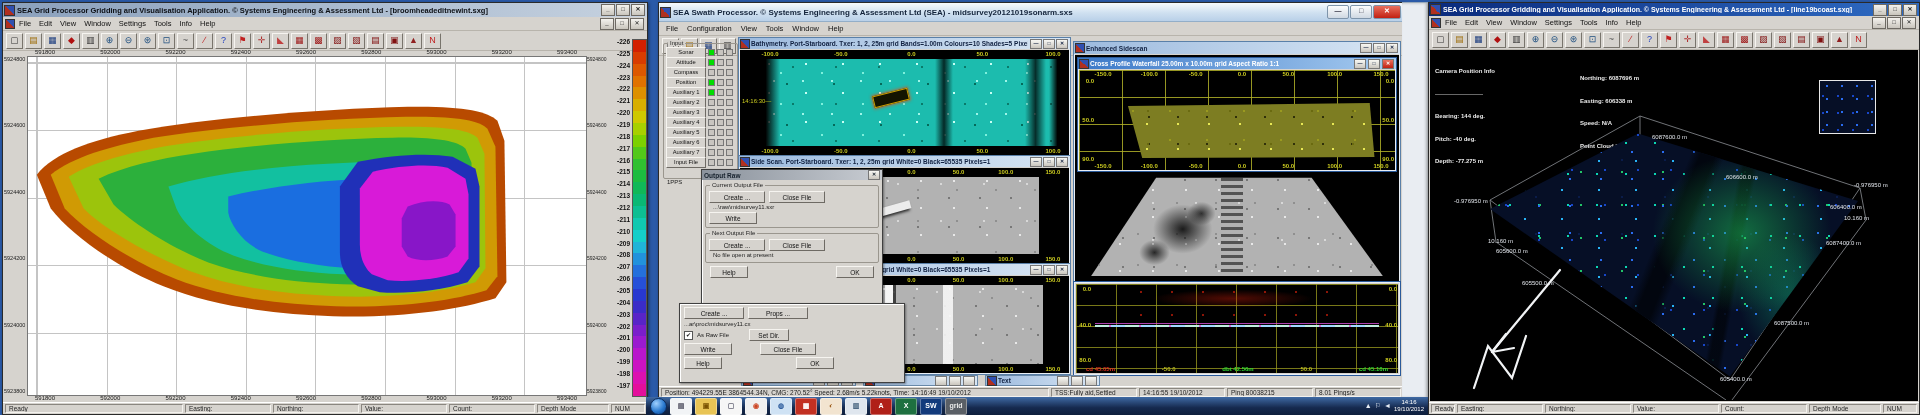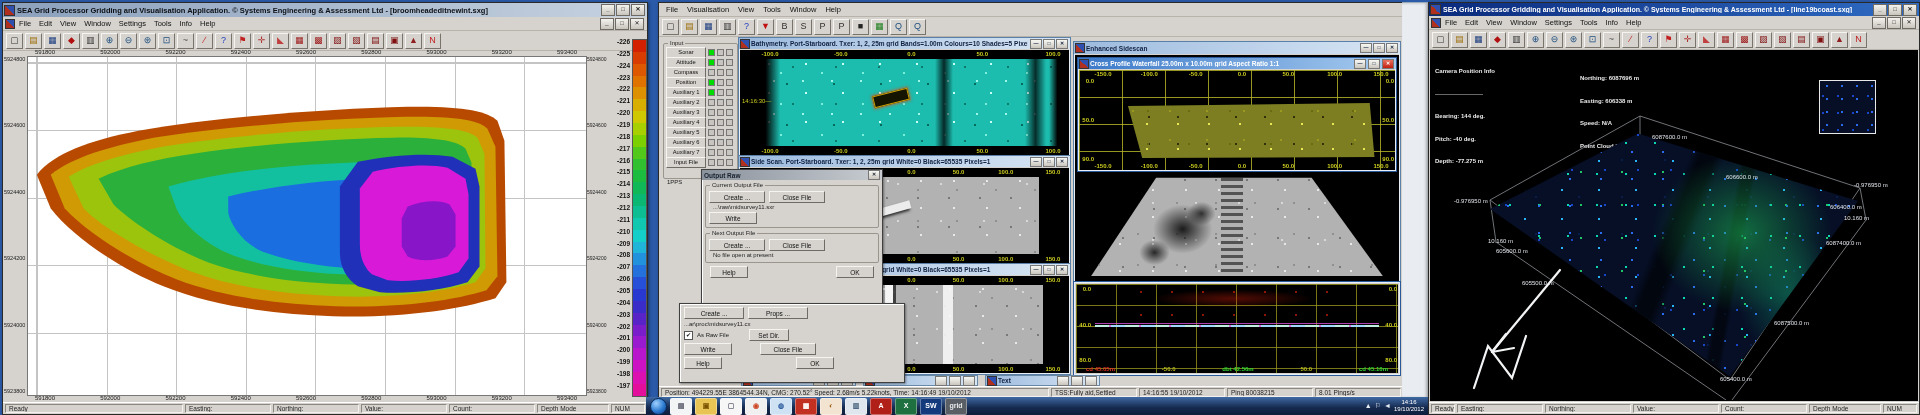--- a/index.html
+++ b/index.html
@@ -260,23 +260,32 @@
         <span class="sc">Easting:</span>
         <span class="sc">Northing:</span>
         <span class="sc">Value:</span>
         <span class="sc">Count:</span>
         <span class="sc">Depth Mode</span>
         <span class="sc">NUM</span>
       </div>
   </div>
 
   <div class="win" style="left:658px;top:2px;width:744px;height:395px">
+    <div class="tbar aero">
+      <span class="appico"></span>
+      <span class="ttxt">SEA Swath Processor.  © Systems Engineering &amp; Assessment Ltd (SEA) - midsurvey20121019sonarm.sxs</span>
+      <span class="wbtns">
+          <span class="awb">—</span>
+          <span class="awb">□</span>
+          <span class="awb">✕</span>
+        </span>
+    </div>
     <div class="mbar">
         <span class="mi">File</span>
-        <span class="mi">Visualisation</span>
+        <span class="mi">Configuration</span>
         <span class="mi">View</span>
         <span class="mi">Tools</span>
         <span class="mi">Window</span>
         <span class="mi">Help</span>
       </div>
     <div class="tlbar">
         <button class="tbtn"><span style="color: rgb(51, 51, 51);">▢</span></button>
         <button class="tbtn"><span style="color: rgb(160, 112, 16);">▤</span></button>
         <button class="tbtn"><span style="color: rgb(32, 64, 128);">▦</span></button>
         <button class="tbtn"><span style="color: rgb(51, 51, 51);">▥</span></button>

